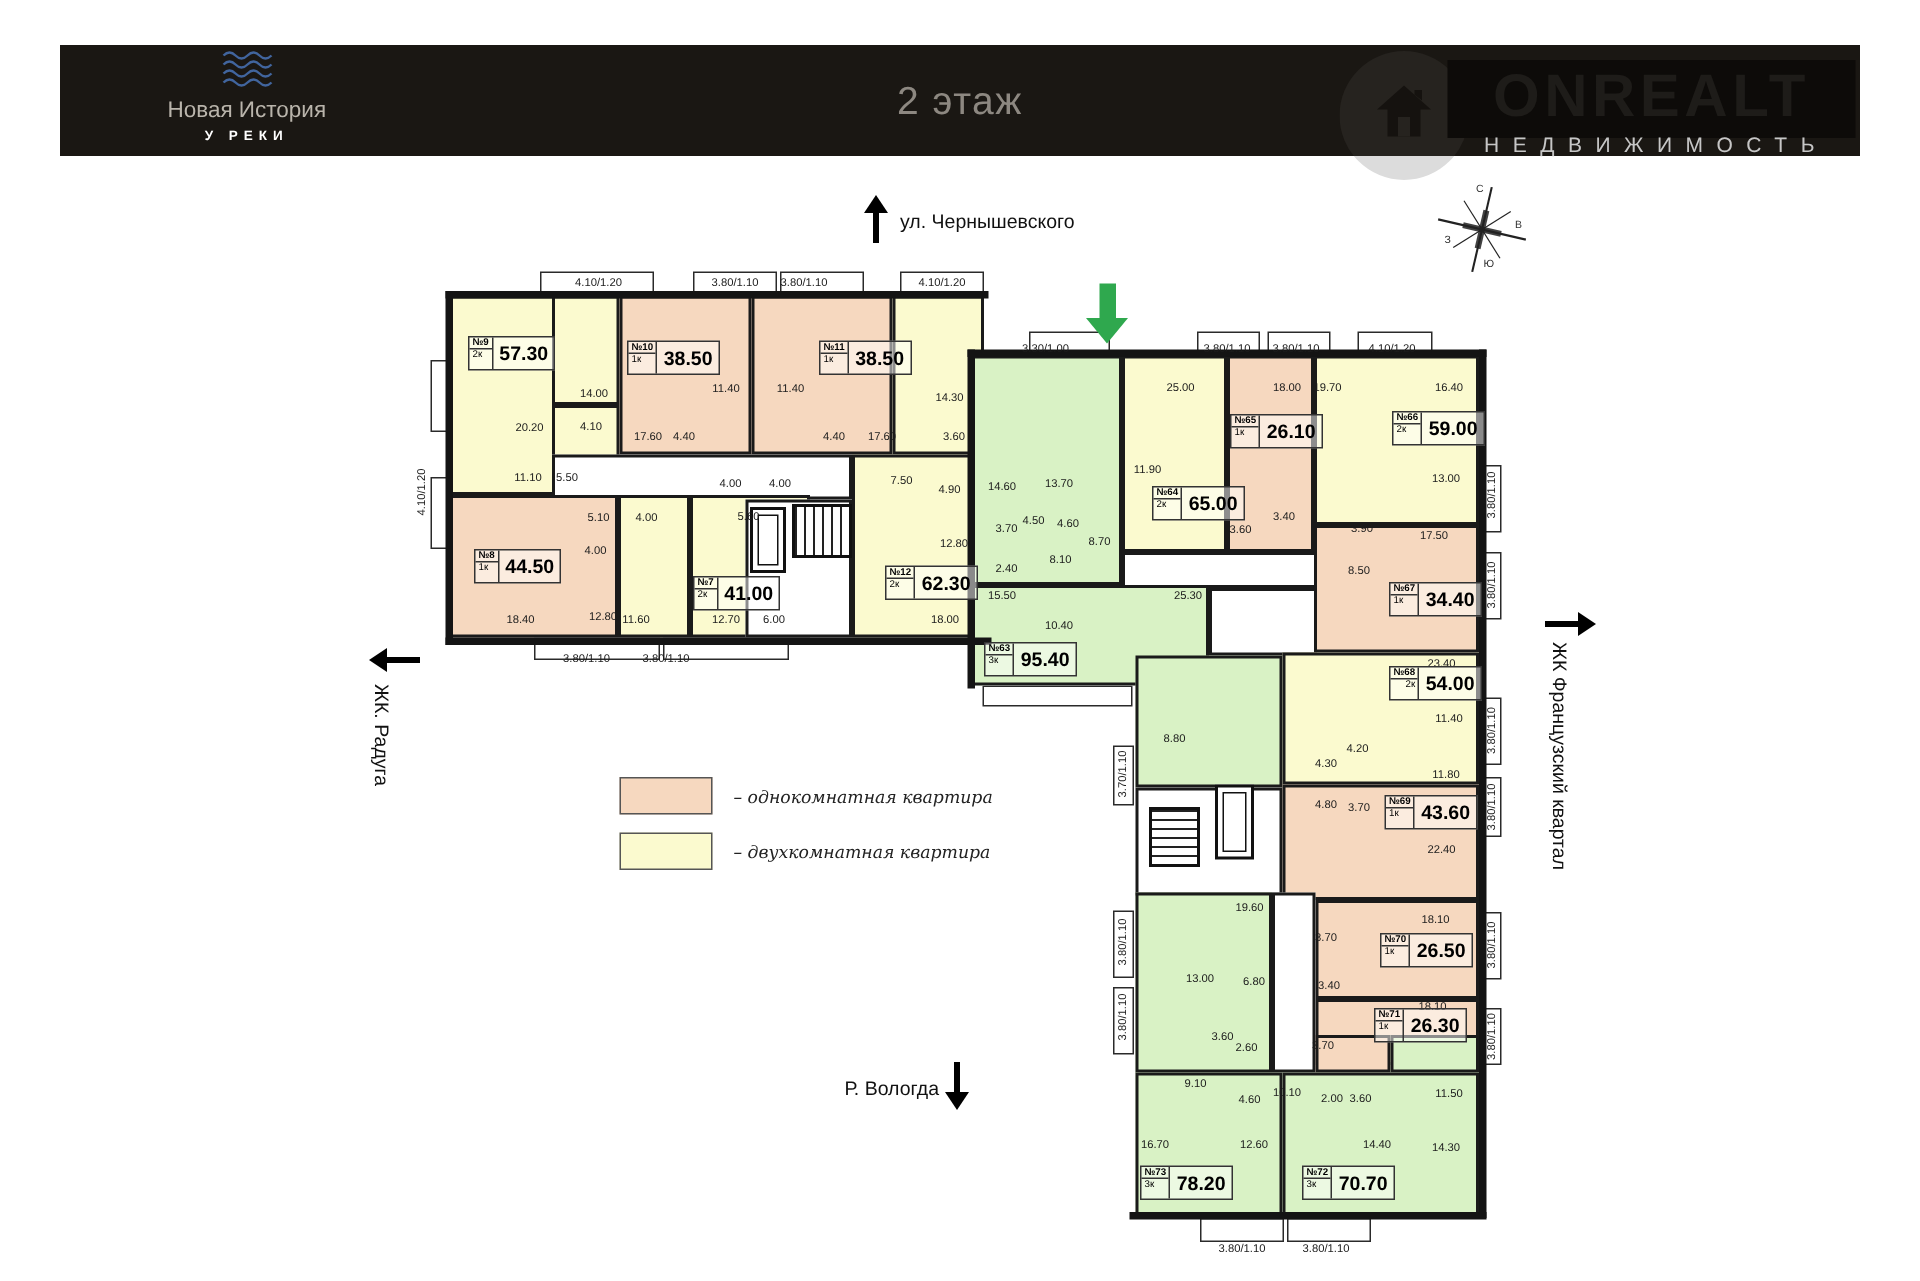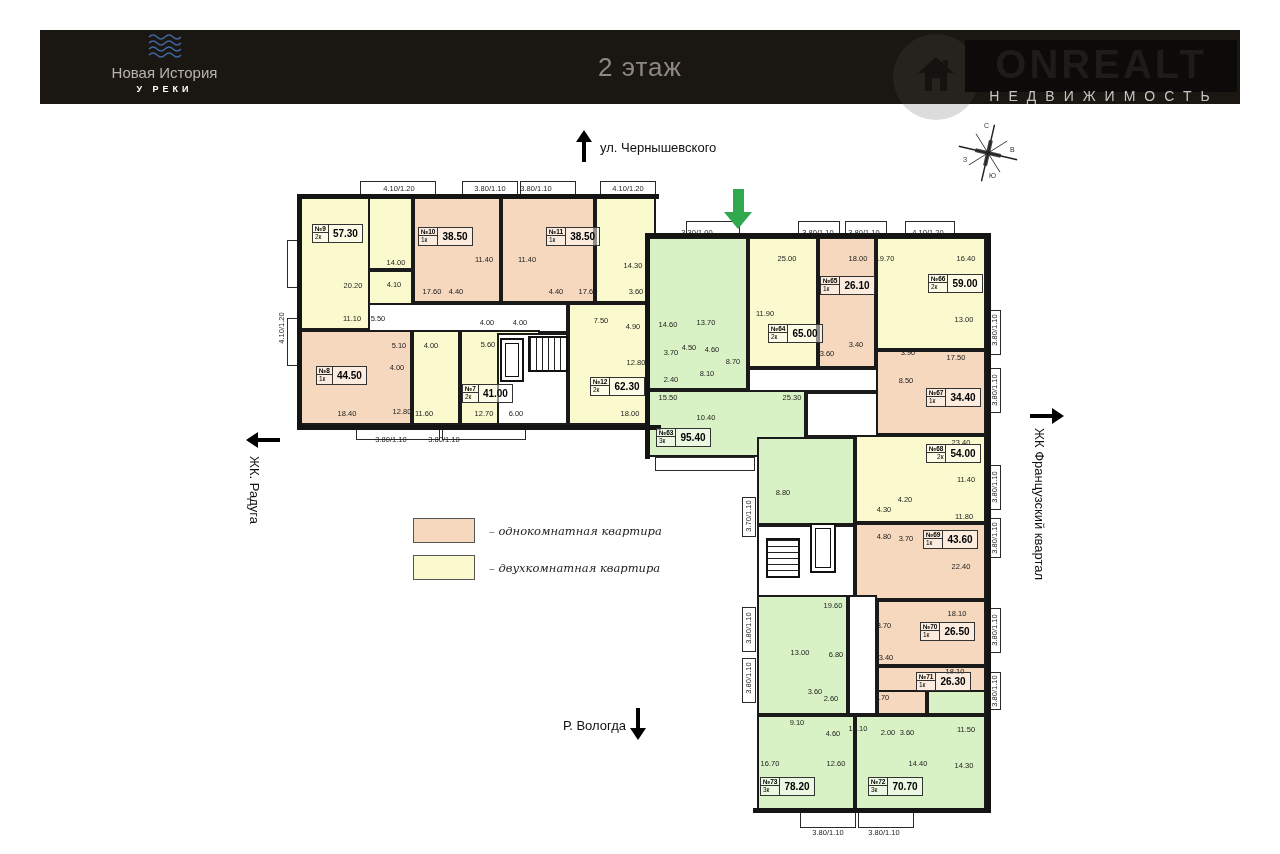--- a/index.html
+++ b/index.html
@@ -33,21 +33,21 @@
   .elev{position:absolute;background:#fff;border:2px solid #111;box-sizing:border-box;z-index:4;}
   .elev::after{content:"";position:absolute;left:3px;top:3px;right:3px;bottom:3px;border:1.5px solid #111;}
   .dim{position:absolute;font-size:7.5px;color:#1c1c1c;white-space:nowrap;z-index:6;
        transform:translate(-50%,-50%);}
   .dim.rot{transform:translate(-50%,-50%) rotate(-90deg);}
   .apt{position:absolute;display:flex;align-items:stretch;border:1px solid #333;
        background:rgba(255,255,255,.5);z-index:6;}
   .apt .c1{display:flex;flex-direction:column;border-right:1px solid #333;}
   .apt .num{font-size:6.5px;font-weight:bold;padding:0 2px;border-bottom:1px solid #333;}
   .apt .typ{font-size:6.5px;padding:0 2px;}
-  .apt .area{font-size:10px;font-weight:bold;padding:3px 4px;align-self:center;}
+  .apt .area{font-size:13px;font-weight:bold;padding:3px 4px;align-self:center;}
   
   .cssarr{position:absolute;display:flex;align-items:center;z-index:7;}
   .col{flex-direction:column;}
   .shv{width:4px;height:20px;background:#000;}
   .shh{width:22px;height:4px;background:#000;}
   .hd-up{width:0;height:0;border-left:8px solid transparent;border-right:8px solid transparent;border-bottom:12px solid #000;}
   .hd-down{width:0;height:0;border-left:8px solid transparent;border-right:8px solid transparent;border-top:12px solid #000;}
   .hd-left{width:0;height:0;border-top:8px solid transparent;border-bottom:8px solid transparent;border-right:12px solid #000;}
   .hd-right{width:0;height:0;border-top:8px solid transparent;border-bottom:8px solid transparent;border-left:12px solid #000;}
   .dirlabel{position:absolute;font-size:13px;color:#111;z-index:7;white-space:nowrap;}
@@ -179,21 +179,21 @@
       <div class="dim" style="left: 520px; top: 322px;">4.00</div>
       <div class="dim" style="left: 556px; top: 291px;">4.40</div>
       <div class="dim" style="left: 588px; top: 291px;">17.60</div>
       <div class="dim" style="left: 352px; top: 318px;">11.10</div>
       <div class="dim" style="left: 378px; top: 318px;">5.50</div>
       <div class="dim" style="left: 633px; top: 265px;">14.30</div>
       <div class="dim" style="left: 636px; top: 291px;">3.60</div>
       <div class="dim" style="left: 399px; top: 345px;">5.10</div>
       <div class="dim" style="left: 431px; top: 345px;">4.00</div>
       <div class="dim" style="left: 397px; top: 367px;">4.00</div>
-      <div class="dim" style="left: 488px; top: 344px;">5.60</div>
+      <div class="dim" style="left: 499px; top: 344px;">5.60</div>
       <div class="dim" style="left: 347px; top: 413px;">18.40</div>
       <div class="dim" style="left: 402px; top: 411px;">12.80</div>
       <div class="dim" style="left: 424px; top: 413px;">11.60</div>
       <div class="dim" style="left: 484px; top: 413px;">12.70</div>
       <div class="dim" style="left: 516px; top: 413px;">6.00</div>
       <div class="dim" style="left: 601px; top: 320px;">7.50</div>
       <div class="dim" style="left: 633px; top: 326px;">4.90</div>
       <div class="dim" style="left: 636px; top: 362px;">12.80</div>
       <div class="dim" style="left: 630px; top: 413px;">18.00</div>
       <div class="dim" style="left: 391px; top: 439px;">3.80/1.10</div>

